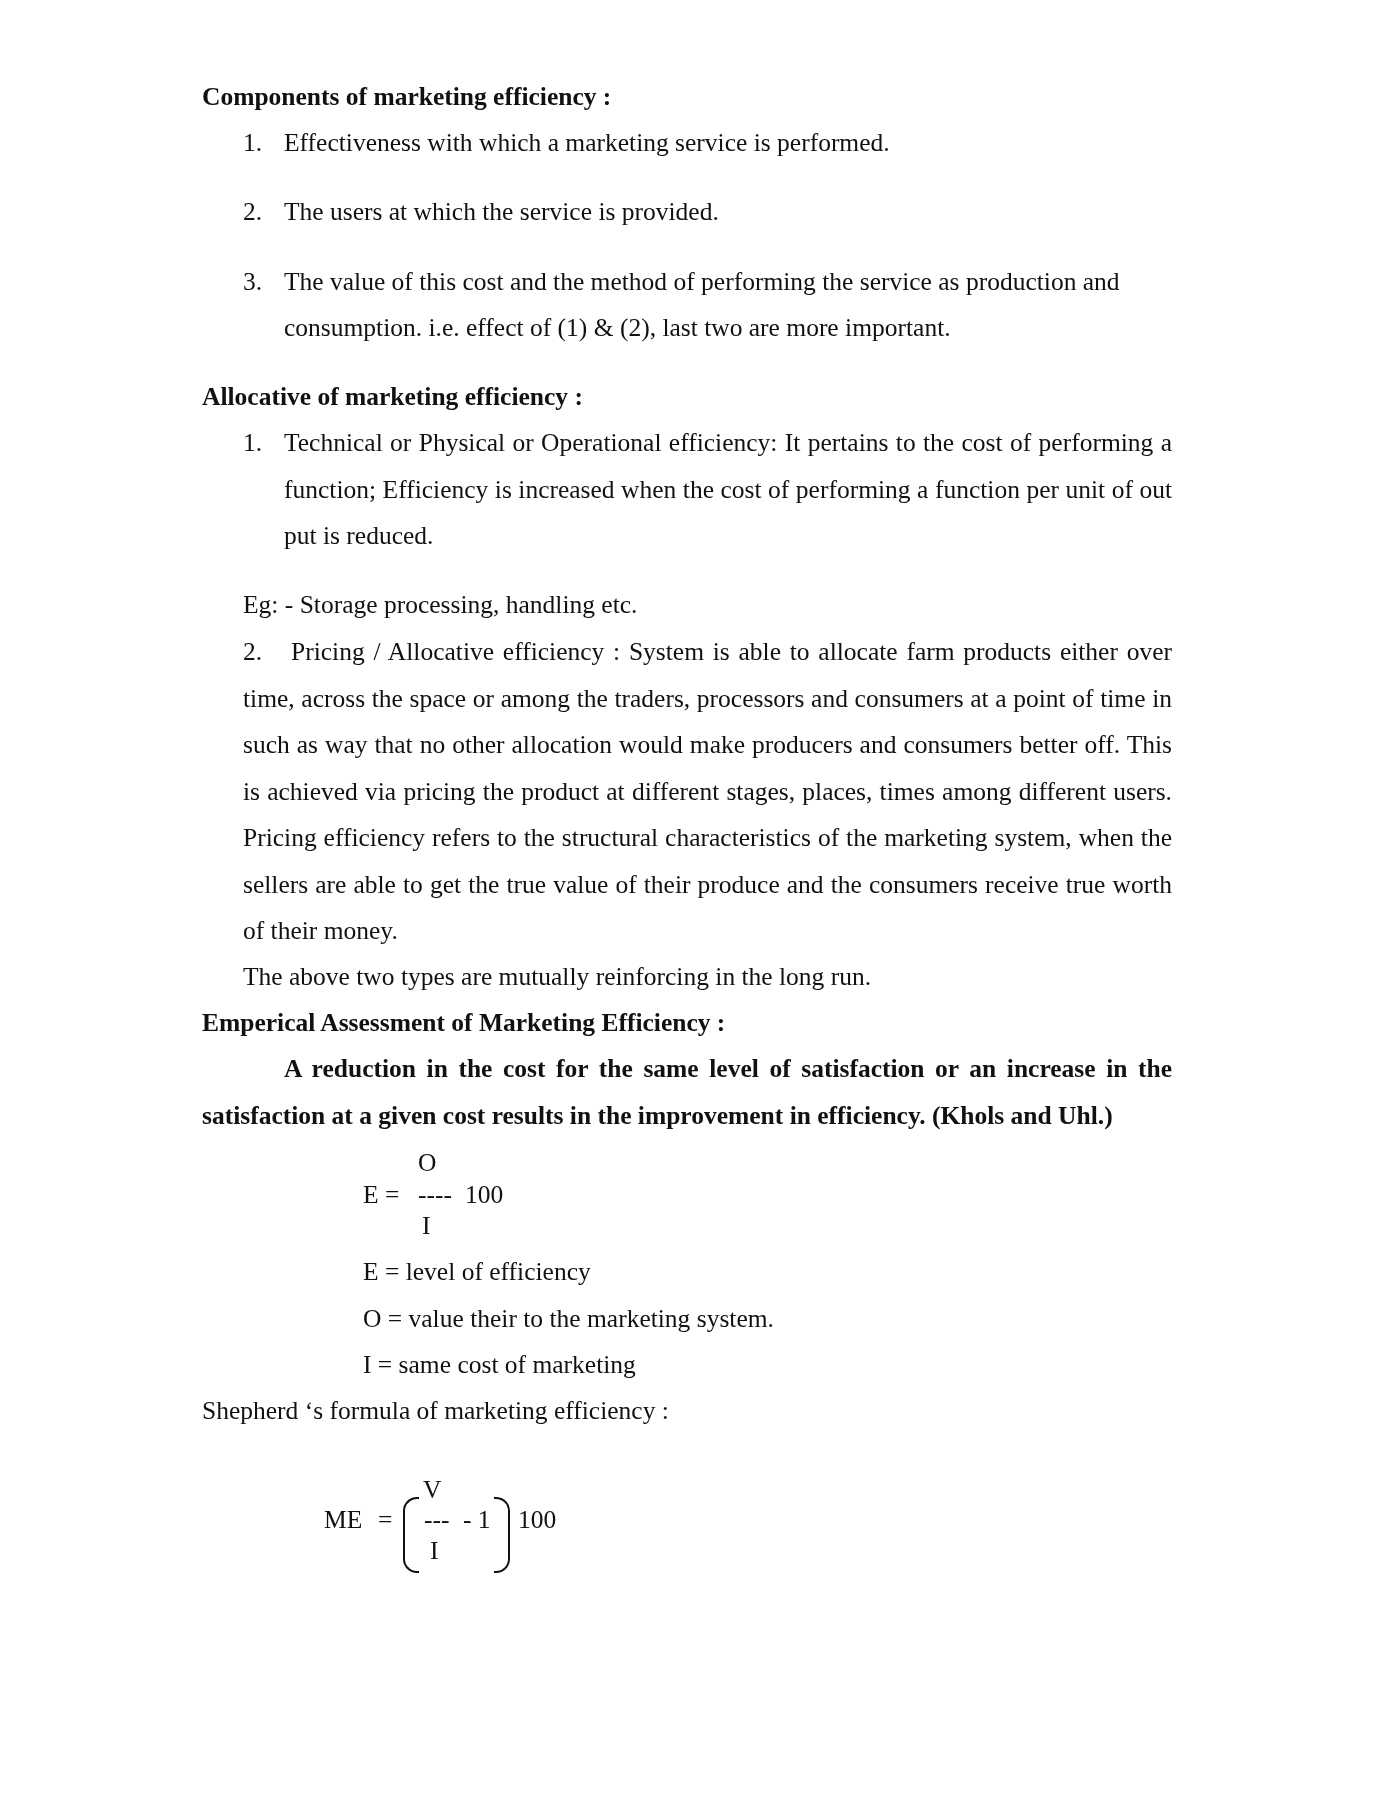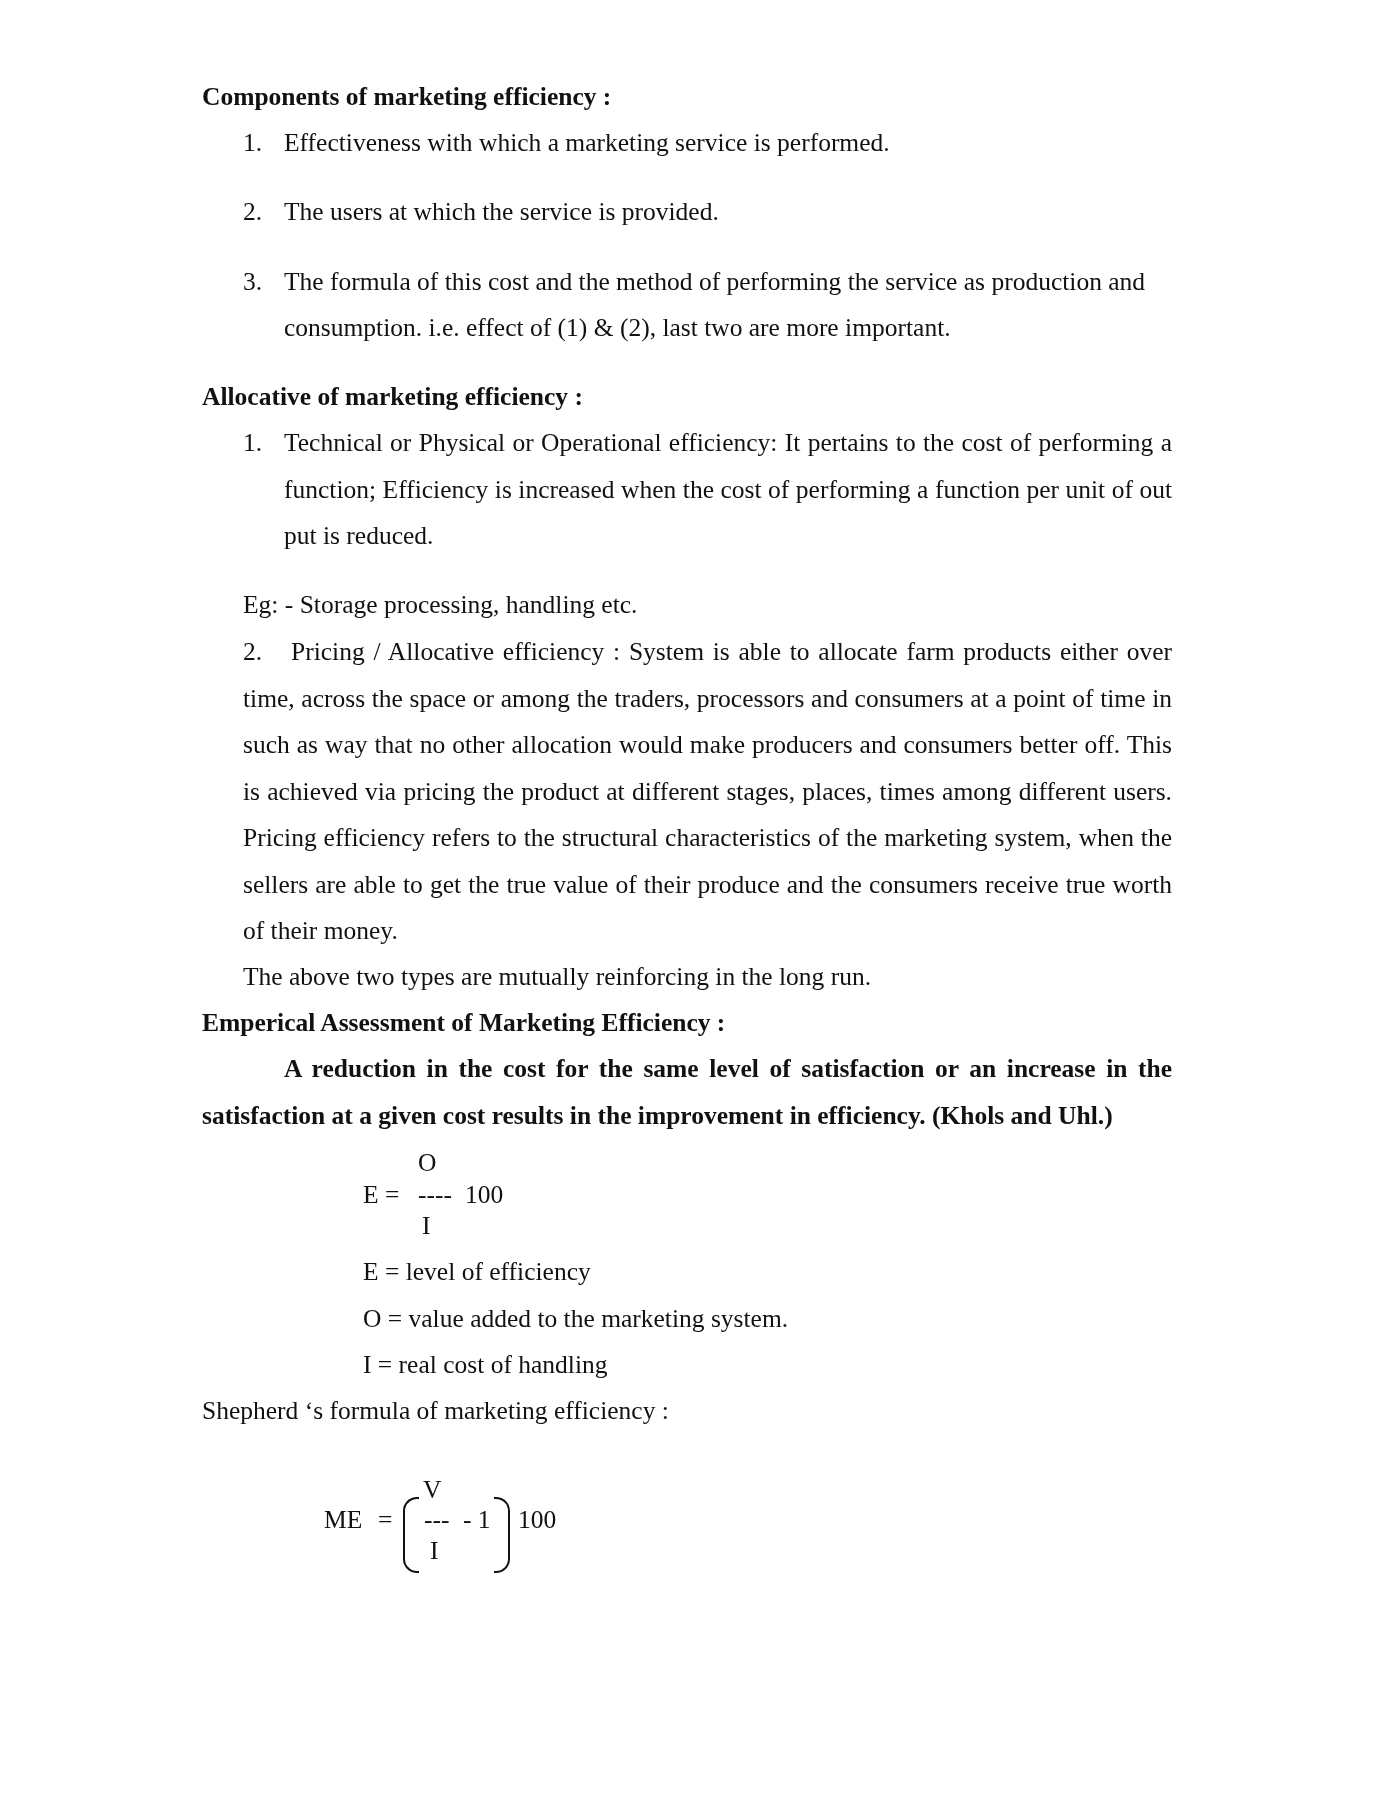--- a/index.html
+++ b/index.html
@@ -19,21 +19,21 @@
 
 <div class="abs h" style="left:202px; top:82px;">Components of marketing efficiency :</div>
 
 <div class="abs" style="left:243px; top:128px;">
   <span class="num">1.</span><span>Effectiveness with which a marketing service is performed.</span>
 </div>
 <div class="abs" style="left:243px; top:197px;">
   <span class="num">2.</span><span>The users at which the service is provided.</span>
 </div>
 <div class="abs" style="left:243px; top:267px;">
-  <span class="num">3.</span><span>The formula of this cost and the method of performing the service as production and</span>
+  <span class="num">3.</span><span>The value of this cost and the method of performing the service as production and</span>
 </div>
 <div class="abs" style="left:284px; top:313px;">consumption. i.e. effect of (1) &amp; (2), last two are more important.</div>
 
 <div class="abs h" style="left:202px; top:382px;">Allocative of marketing efficiency :</div>
 
 <div class="abs" style="left:243px; top:428px;">1.</div>
 <div class="just" style="left:284px; top:420px; width:888px; text-indent:0;">Technical or Physical or Operational efficiency: It pertains to the cost of performing a function; Efficiency is increased when the cost of performing a function per unit of out put is reduced.</div>
 
 <div class="abs" style="left:243px; top:590px;">Eg: - Storage processing, handling etc.</div>
 
@@ -48,22 +48,22 @@
 
 <div>
   <div class="formula" style="left:418px; top:1148px;">O</div>
   <div class="formula" style="left:363px; top:1180px;">E =</div>
   <div class="formula" style="left:418px; top:1180px;">----</div>
   <div class="formula" style="left:465px; top:1180px;">100</div>
   <div class="formula" style="left:422px; top:1211px;">I</div>
 </div>
 
 <div class="abs" style="left:363px; top:1257px;">E = level of efficiency</div>
-<div class="abs" style="left:363px; top:1304px;">O = value added to the marketing system.</div>
-<div class="abs" style="left:363px; top:1350px;"> I = real cost of handling</div>
+<div class="abs" style="left:363px; top:1304px;">O = value their to the marketing system.</div>
+<div class="abs" style="left:363px; top:1350px;"> I = same cost of marketing</div>
 
 <div class="abs" style="left:202px; top:1396px;">Shepherd ‘s formula of marketing efficiency :</div>
 
 <div>
   <div class="formula" style="left:324px; top:1505px;">ME</div>
   <div class="formula" style="left:378px; top:1505px;">=</div>
   <div class="paren left" style="left:403px; top:1497px;"></div>
   <div class="formula" style="left:423px; top:1475px;">V</div>
   <div class="formula" style="left:424px; top:1505px;">---</div>
   <div class="formula" style="left:463px; top:1505px;">- 1</div>

